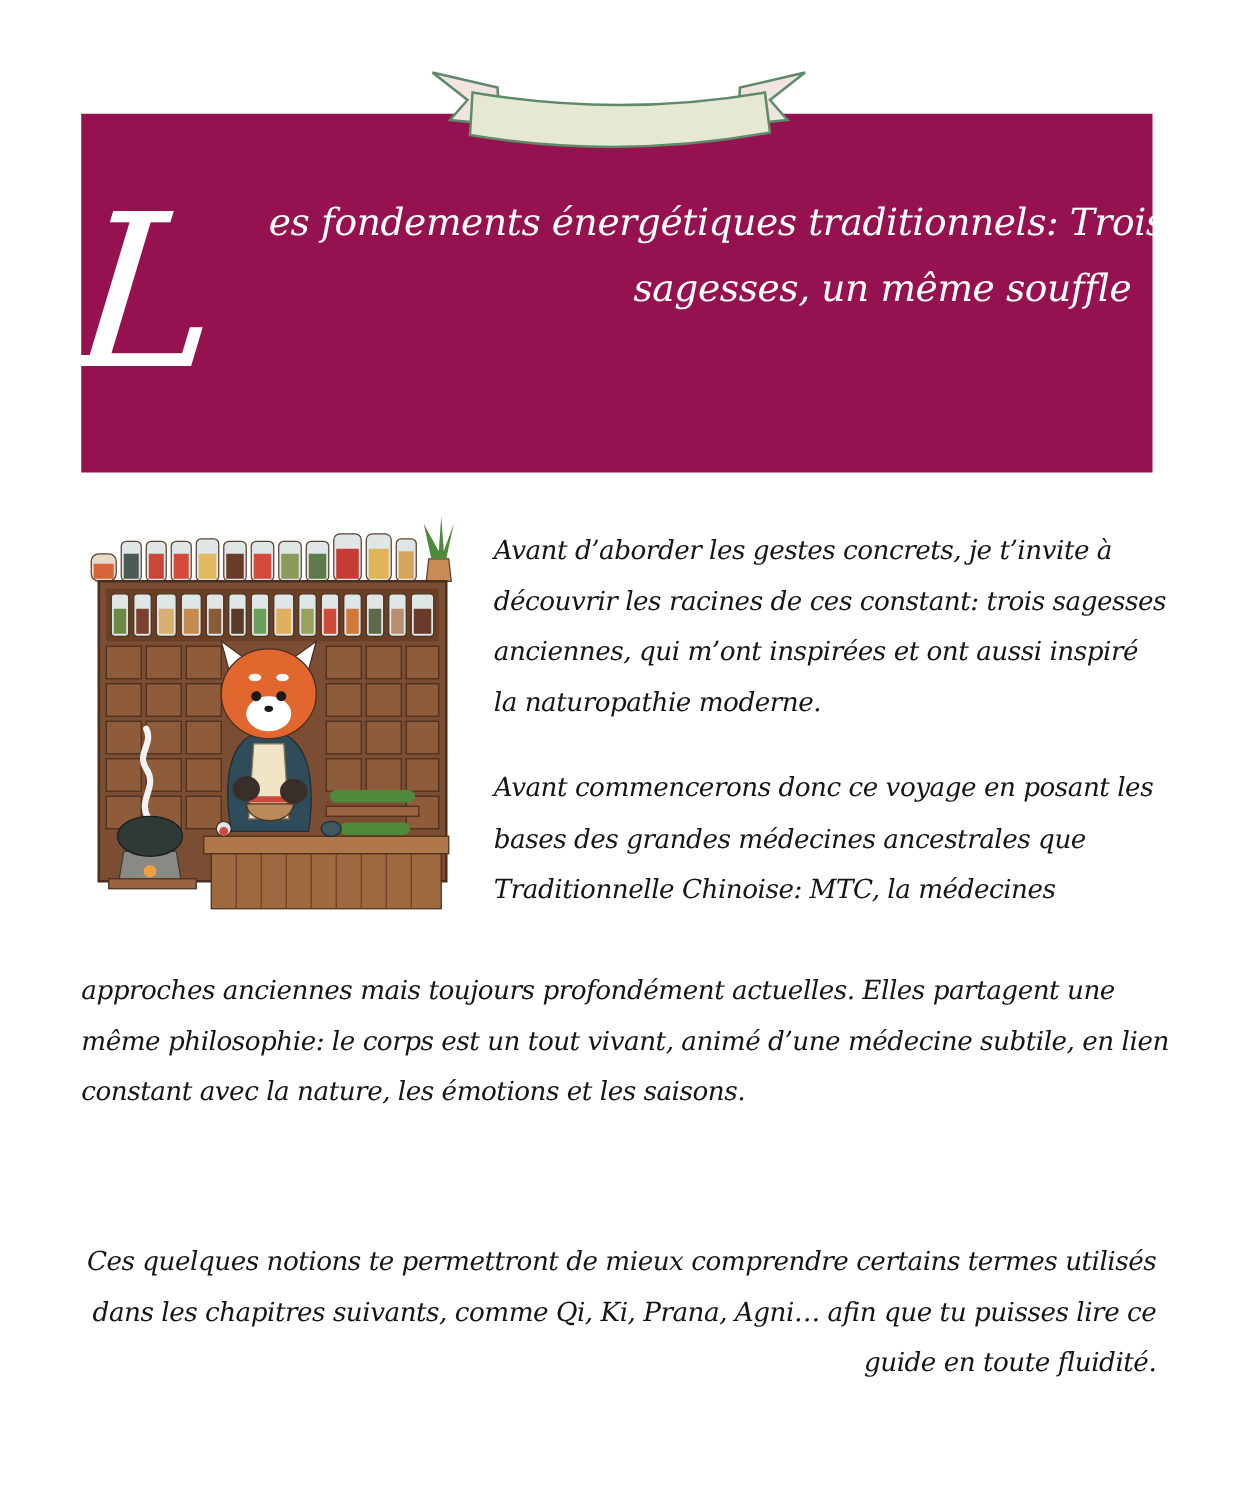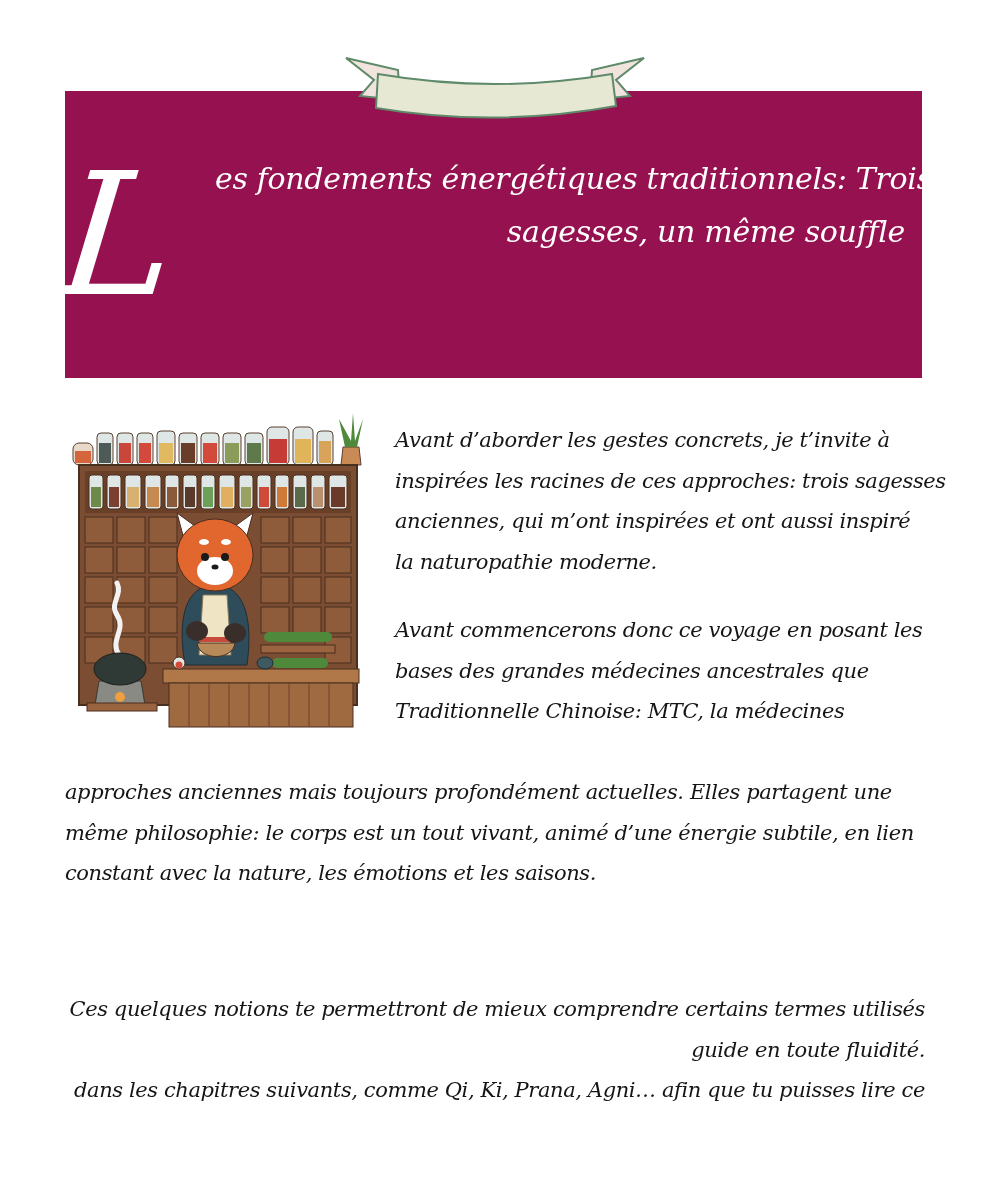--- a/index.html
+++ b/index.html
@@ -200,34 +200,34 @@
         <line x1="264" y1="278" x2="264" y2="322"></line>
     </g>
     <circle cx="114" cy="258" r="6" fill="#e0e6e6" stroke="#4a2e1e"></circle>
       <circle cx="114" cy="260" r="3.5" fill="#d04a3a"></circle>
     <ellipse cx="200" cy="258" rx="8" ry="6" fill="#3e5a60" stroke="#1c2e36"></ellipse>
   </svg>
 </div>
 
 <p class="para p1">
   <span class="line">Avant d’aborder les gestes concrets, je t’invite à</span>
-  <span class="line">inspirées les racines de ces approches: trois sagesses</span>
+  <span class="line">découvrir les racines de ces constant: trois sagesses</span>
   <span class="line">anciennes, qui m’ont inspirées et ont aussi inspiré</span>
   <span class="line">la naturopathie moderne.</span>
 </p>
 
 <p class="para p2">
   <span class="line">Avant commencerons donc ce voyage en posant les</span>
   <span class="line">bases des grandes médecines ancestrales que</span>
   <span class="line">Traditionnelle Chinoise: MTC, la médecines</span>
 </p>
 
 <p class="para p2b">
   <span class="line">approches anciennes mais toujours profondément actuelles. Elles partagent une</span>
-  <span class="line">même philosophie: le corps est un tout vivant, animé d’une énergie subtile, en lien</span>
+  <span class="line">même philosophie: le corps est un tout vivant, animé d’une médecine subtile, en lien</span>
   <span class="line">constant avec la nature, les émotions et les saisons.</span>
 </p>
 
 <p class="para p3">
   <span class="line">Ces quelques notions te permettront de mieux comprendre certains termes utilisés</span>
+  <span class="line">dans les chapitres suivants, comme Qi, Ki, Prana, Agni… afin que tu puisses lire ce</span>
   <span class="line">guide en toute fluidité.</span>
-  <span class="line">dans les chapitres suivants, comme Qi, Ki, Prana, Agni… afin que tu puisses lire ce</span>
 </p>
 
 </body></html>

